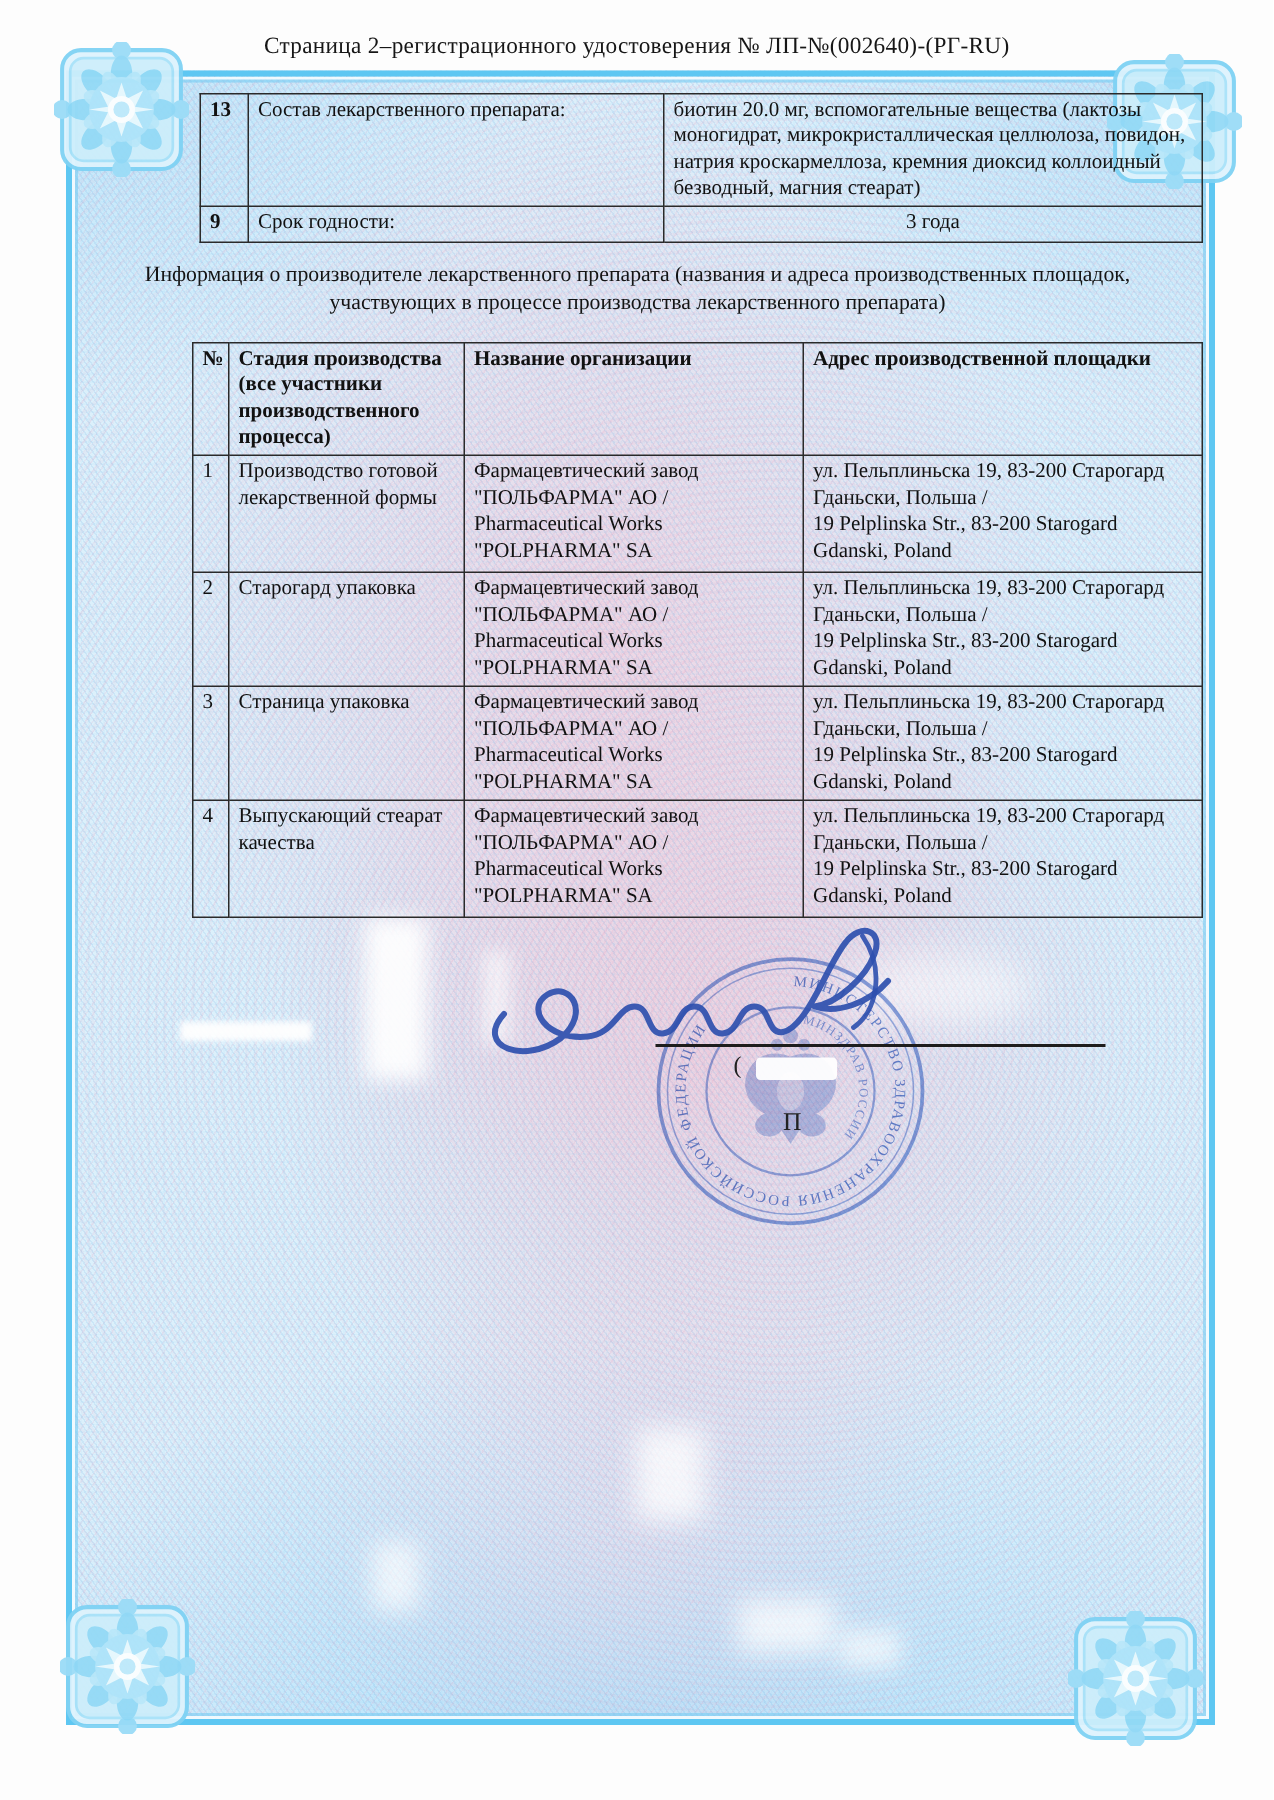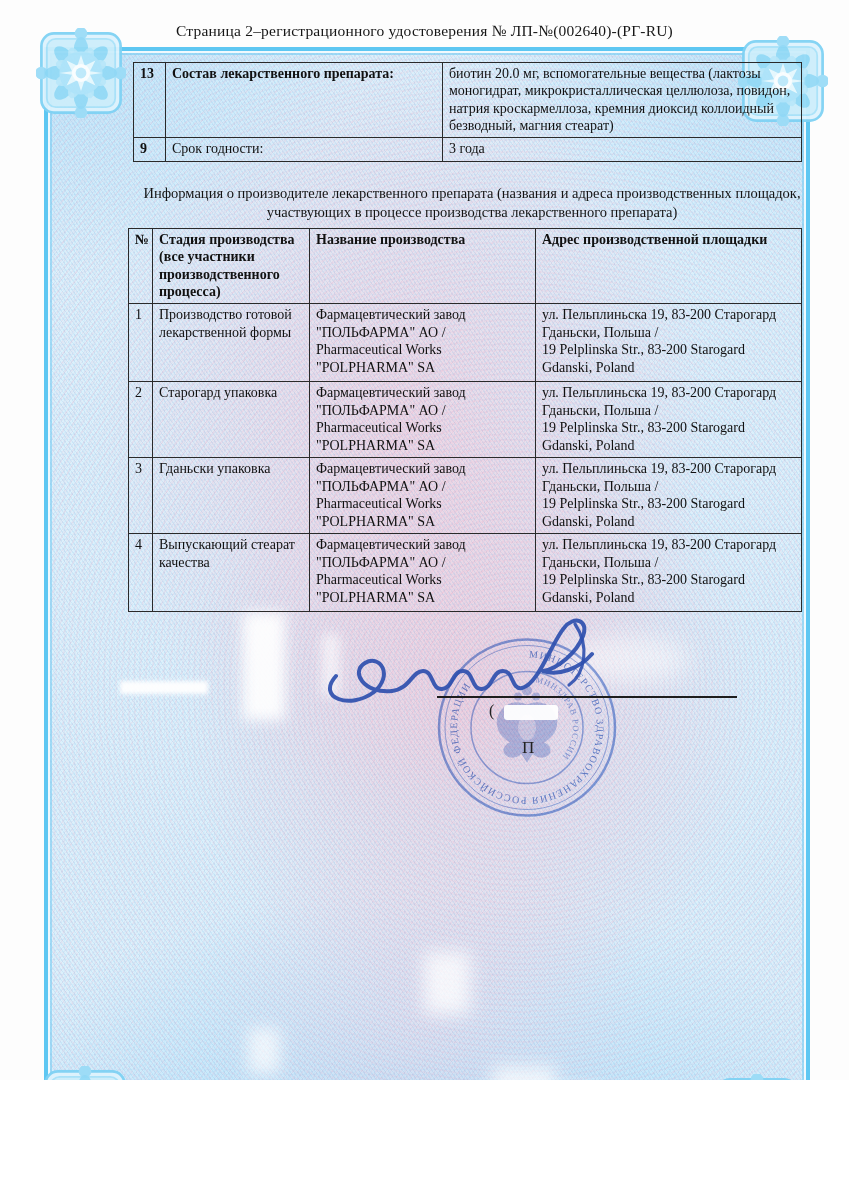--- a/index.html
+++ b/index.html
@@ -1,17 +1,17 @@
 <!DOCTYPE html>
 <html><head>
 <meta charset="utf-8">
 <style>
   html,body{margin:0;padding:0;background:#ffffff;}
   body{width:849px;height:1200px;font-family:"Liberation Serif","DejaVu Serif",serif;color:#111;}
-  .page{position:relative;width:849px;height:1080px;background:#fdfdfd;overflow:hidden;}
+  .page{position:relative;width:849px;height:1200px;background:#fdfdfd;overflow:hidden;}
 
   
   .security-bg{
     position:absolute;left:44px;top:47px;width:766px;height:1103px;z-index:1;
     background:
       radial-gradient(ellipse 430px 520px at 47% 34%, rgba(248,198,214,0.60), rgba(248,198,214,0) 72%),
       radial-gradient(ellipse 400px 430px at 56% 60%, rgba(246,188,206,0.55), rgba(246,188,206,0) 72%),
       radial-gradient(ellipse 300px 260px at 50% 88%, rgba(250,215,228,0.45), rgba(250,215,228,0) 75%),
       radial-gradient(ellipse 600px 340px at 50% 101%, rgba(176,224,250,0.95), rgba(176,224,250,0) 80%),
       radial-gradient(ellipse 420px 300px at 0% 0%, rgba(186,228,250,0.9), rgba(186,228,250,0) 75%),
@@ -54,25 +54,25 @@
   
   table{border-collapse:collapse;table-layout:fixed;z-index:5;position:absolute;}
   td,th{border:1.6px solid #2a2a2a;vertical-align:top;padding:2px 6px 3px 6px;
     font-size:14px;line-height:1.24;background:transparent;word-wrap:break-word;}
   th{text-align:left;font-weight:bold;}
   .num-cell{font-weight:bold;}
   .t2 .num-cell{font-weight:normal;}
   .prewrap{white-space:pre-line;}
   .t1{left:133px;top:62px;width:668px;}
   .t2{left:128px;top:228px;width:673px;}
-  .center{}
-
-  
-  .info-paragraph{position:absolute;left:94px;top:184px;width:662px;z-index:5;
-    text-align:center;font-size:14.5px;line-height:1.28;color:#141414;margin-left:47px;}
+  .center{text-align:center;}
+
+  
+  .info-paragraph{position:absolute;left:94px;top:174px;width:662px;z-index:5;
+    text-align:center;font-size:14.5px;line-height:1.28;color:#141414;}
 
   
   .stamp-svg{position:absolute;left:432px;top:630px;width:190px;height:195px;z-index:6;
     opacity:0.82;mix-blend-mode:multiply;}
   .signature-svg{position:absolute;left:322px;top:612px;width:320px;height:105px;z-index:8;}
   .sig-line{position:absolute;left:437px;top:696px;width:300px;height:2px;background:#1d1d1d;z-index:9;}
   .paren{position:absolute;left:489px;top:702px;font-size:16px;z-index:10;color:#222;}
   .redact-box{position:absolute;left:504px;top:705px;width:54px;height:15px;
     background:rgba(255,255,255,0.95);border-radius:3px;z-index:10;}
   .letter-p{position:absolute;left:522px;top:738px;font-size:17px;z-index:10;color:#222;}
@@ -159,21 +159,21 @@
 
   <table class="t1">
     <colgroup>
         <col style="width:32px">
         <col style="width:277px">
         <col style="width:359px">
       </colgroup>
     <tbody>
         <tr>
       <td class="num-cell">13</td>
-      <td style="font-weight:bold">Состав лекарственного препарата:</td>
+      <td style="font-weight:normal">Состав лекарственного препарата:</td>
       <td>биотин 20.0 мг, вспомогательные вещества (лактозы моногидрат, микрокристаллическая целлюлоза, повидон, натрия кроскармеллоза, кремния диоксид коллоидный безводный, магния стеарат)</td>
     </tr>
     <tr>
       <td class="num-cell">9</td>
       <td style="font-weight:normal">Срок годности:</td>
       <td class="center">3 года</td>
     </tr>
   </tbody>
     </table>
 
@@ -183,21 +183,21 @@
     <colgroup>
         <col style="width:24px">
         <col style="width:157px">
         <col style="width:226px">
         <col style="width:266px">
       </colgroup>
     <tbody>
         <tr style="height:74px">
       <th>№</th>
       <th>Стадия производства (все участники производственного процесса)</th>
-      <th>Название производства</th>
+      <th>Название организации</th>
       <th>Адрес производственной площадки</th>
     </tr>
     <tr style="height:78px">
       <td class="num-cell">1</td>
       <td>Производство готовой лекарственной формы</td>
       <td class="prewrap">Фармацевтический завод
 "ПОЛЬФАРМА" АО /
 Pharmaceutical Works
 "POLPHARMA" SA</td>
       <td class="prewrap">ул. Пельплиньска 19, 83-200 Старогард
@@ -212,21 +212,21 @@
 "ПОЛЬФАРМА" АО /
 Pharmaceutical Works
 "POLPHARMA" SA</td>
       <td class="prewrap">ул. Пельплиньска 19, 83-200 Старогард
 Гданьски, Польша /
 19 Pelplinska Str., 83-200 Starogard
 Gdanski, Poland</td>
     </tr>
     <tr style="height:76px">
       <td class="num-cell">3</td>
-      <td>Гданьски упаковка</td>
+      <td>Страница упаковка</td>
       <td class="prewrap">Фармацевтический завод
 "ПОЛЬФАРМА" АО /
 Pharmaceutical Works
 "POLPHARMA" SA</td>
       <td class="prewrap">ул. Пельплиньска 19, 83-200 Старогард
 Гданьски, Польша /
 19 Pelplinska Str., 83-200 Starogard
 Gdanski, Poland</td>
     </tr>
     <tr style="height:78px">

